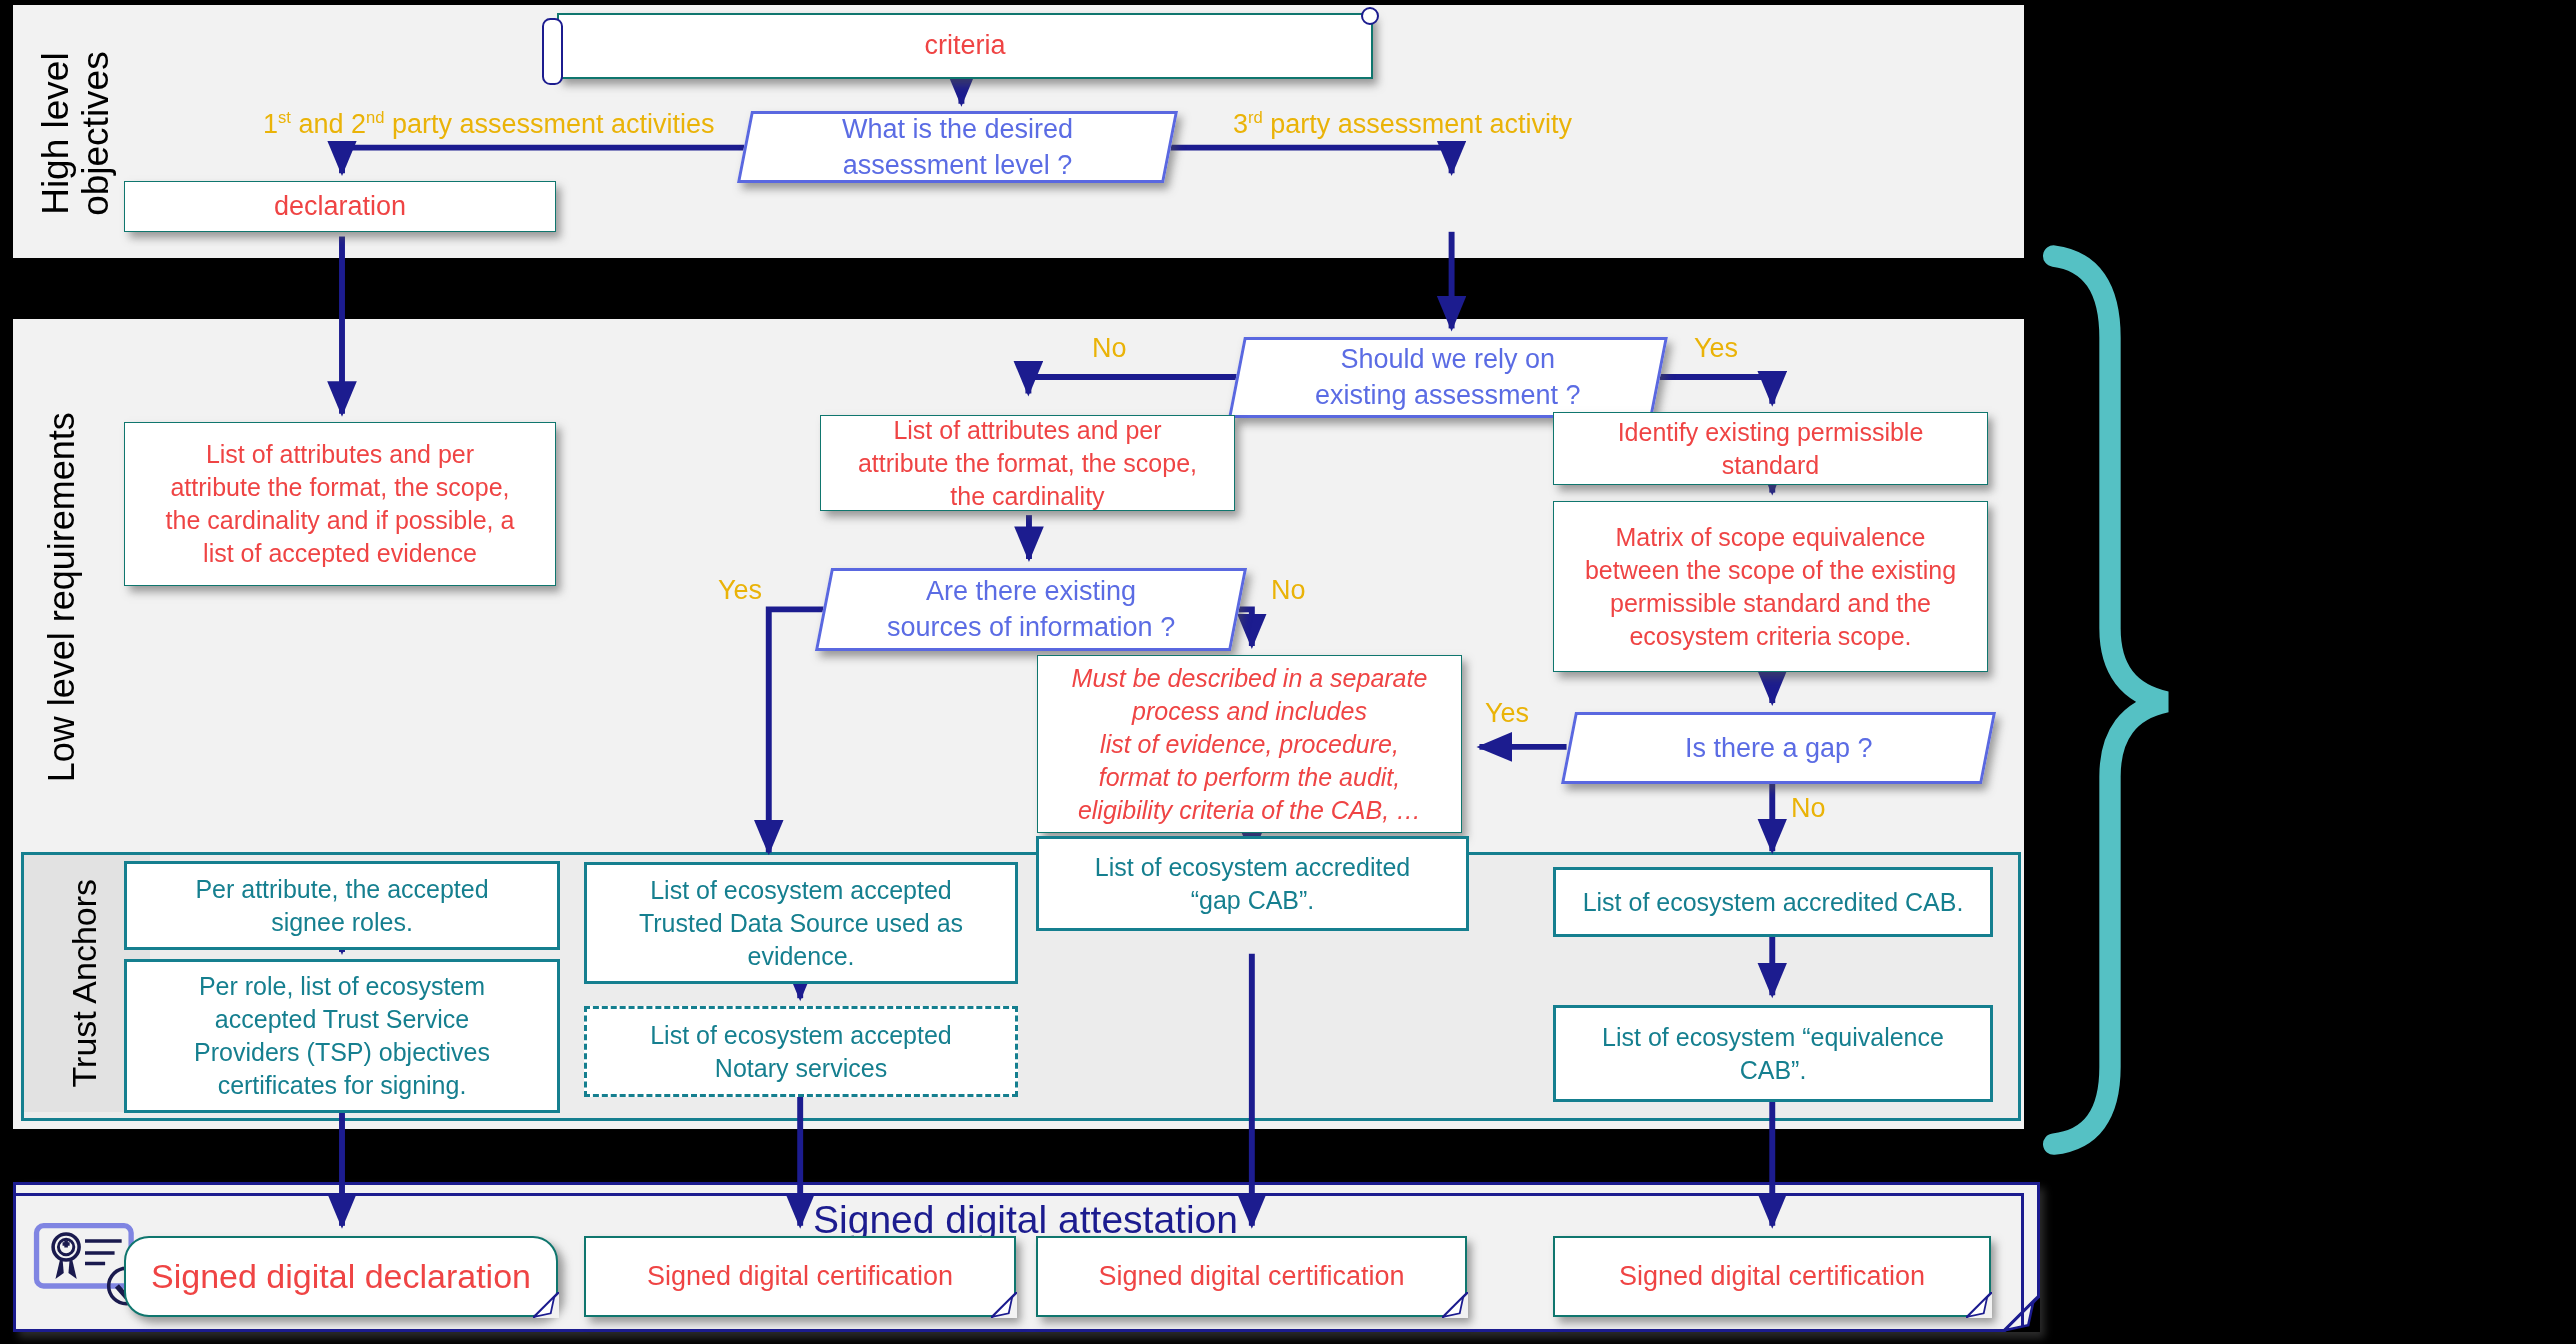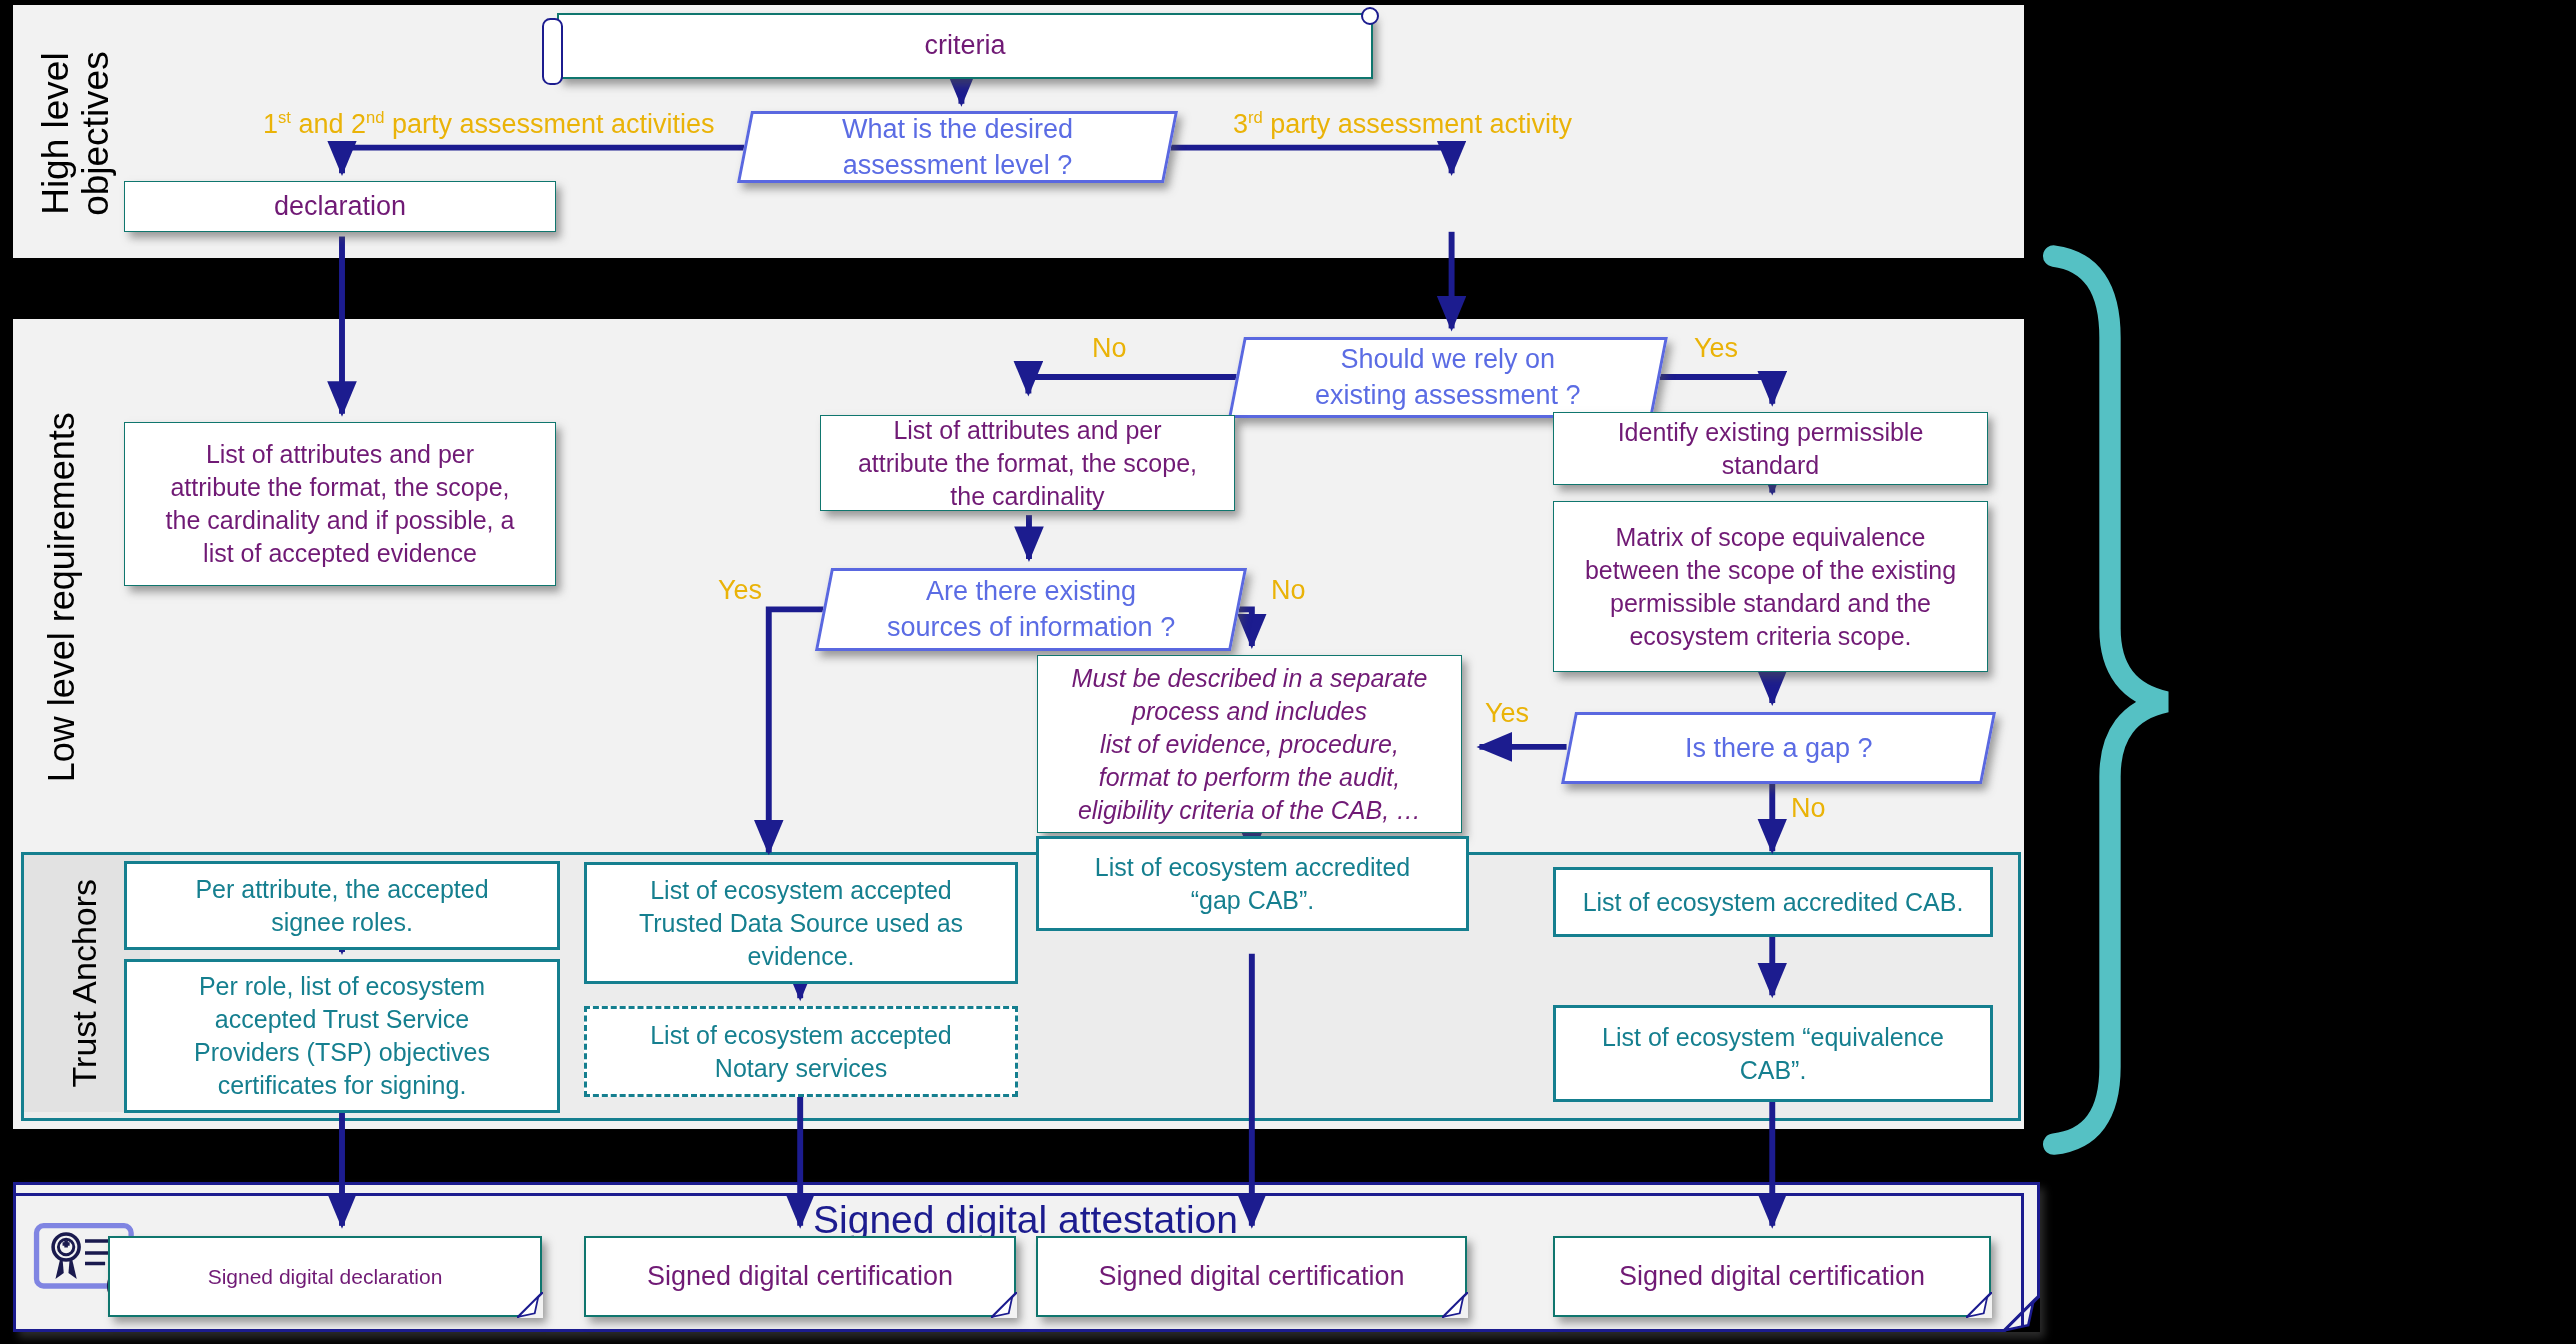--- a/index.html
+++ b/index.html
@@ -1,19 +1,19 @@
 <!DOCTYPE html>
 <html style="font-size:9.5px"><head>
 <meta charset="utf-8">
 <style>
   html,body{margin:0;padding:0;background:#000;}
   .canvas{position:relative;width:2576px;height:1345px;background:#000;overflow:hidden;
           font-family:"Liberation Sans",sans-serif;}
   .band{position:absolute;background:#f2f2f2;}
-  .box{position:absolute;background:#fff;border:1px solid #0f766e;color:#701a75;
+  .box{position:absolute;background:#fff;border:1px solid #0f766e;color:#ef4444;
        display:flex;align-items:center;justify-content:center;text-align:center;
        box-shadow:5.3px 6px 8.3px rgba(80,80,80,.55);font-size:25px;line-height:1.32;}
   .box .t{white-space:pre-line;display:block;padding:0 8.3px;}
   .dec{position:absolute;background:#fff;border:3px solid #5a68e0;color:#5b6ce4;
        transform:skewX(-11deg);display:flex;align-items:center;justify-content:center;
        text-align:center;box-shadow:5.3px 6px 8.3px rgba(80,80,80,.55);font-size:27px;line-height:1.35;}
   .dec .t{transform:skewX(11deg);white-space:pre-line;display:block;}
   .ta{border:3px solid #157f8f;color:#157f8f;}
   .dashed{border-style:dashed;}
   .lbl{position:absolute;color:#eab308;font-size:27px;white-space:nowrap;}
@@ -199,21 +199,21 @@
       <circle cx="56" cy="42" r="13" fill="none" stroke="currentColor" stroke-width="5"></circle>
       <path d="M50 37 H62 M56 31 V43" stroke="currentColor" stroke-width="6"></path>
       <path d="M46 62 L38 96 L52 86 L50 62 Z" fill="currentColor"></path>
       <path d="M66 62 L74 96 L60 86 L62 62 Z" fill="currentColor"></path>
       <path d="M88 32 H150 M88 52 H138 M88 70 H122" stroke="currentColor" stroke-width="6"></path>
       <circle cx="158" cy="108" r="30" fill="none" stroke="currentColor" stroke-width="6"></circle>
       <path d="M142 108 L156 124 L182 88" stroke="currentColor" stroke-width="9" fill="none"></path>
     </svg>
   </div>
 
-  <div class="box note" style="left:108px;top:1236px;width:430px;height:77px;font-size:21px;border-width:2.4px;">
+  <div class="box note" style="left:124px;top:1236px;width:430px;height:77px;font-size:34px;border-width:2.4px;border-radius:25px;">
     <span class="t">Signed digital declaration</span>
     <svg class="fold" width="26" height="26" viewBox="0 0 44 44">
       <path d="M44 0 L44 44 L0 44 Z" fill="#f2f2f2"></path>
       <path d="M0 44 L44 0" stroke="#1c1c8f" stroke-width="4" fill="none"></path>
       <path d="M2 42 L36 8 L30 36 Z" fill="#fff" stroke="#1c1c8f" stroke-width="3"></path>
     </svg>
   </div>
   <div class="box note" style="left:584px;top:1236px;width:428px;height:77px;font-size:27px;border-width:2.4px;">
     <span class="t">Signed digital certification</span>
     <svg class="fold" width="26" height="26" viewBox="0 0 44 44">

